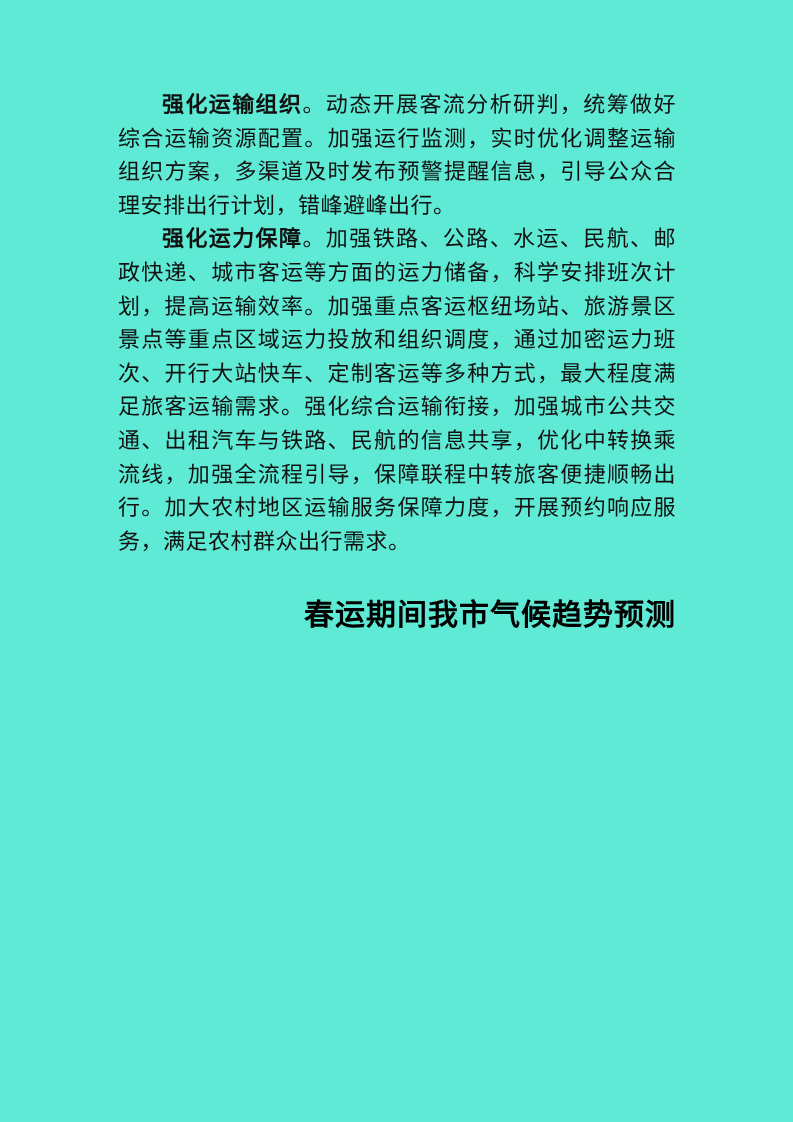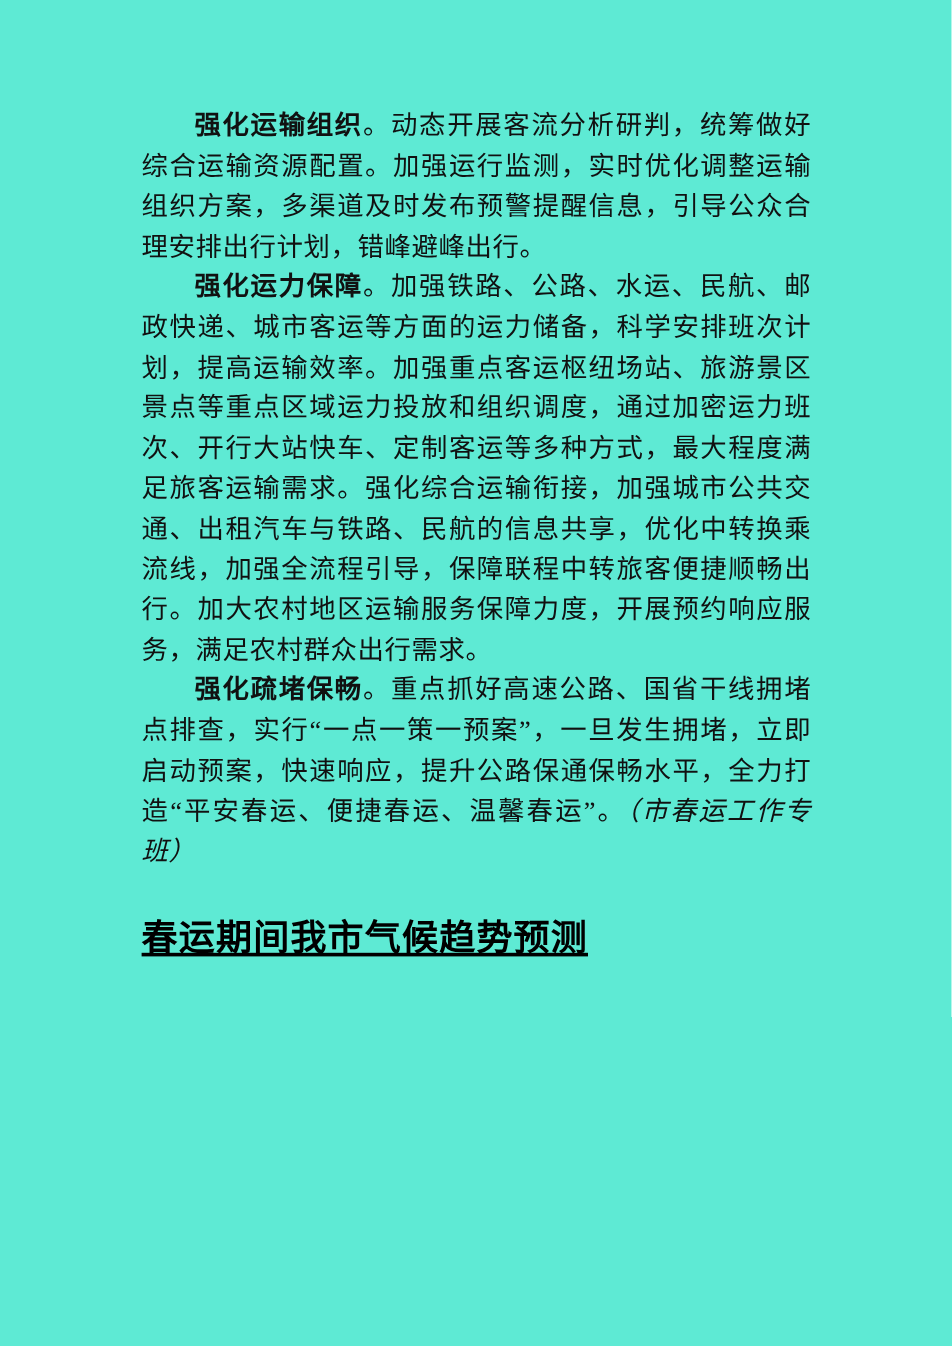--- a/index.html
+++ b/index.html
@@ -36,26 +36,25 @@
     font-family: "Liberation Sans", "DejaVu Sans", sans-serif;
   }
   .para .signature {
     font-style: italic;
   }
   .section-heading {
     margin: 36px 0 40px 0;
     font-size: 30px;
     line-height: 42px;
     font-weight: bold;
-    text-align: left;
+    text-align: right;
     text-indent: 0;
     letter-spacing: 1px;
     font-family: "Liberation Serif", "DejaVu Serif", serif;
     color: #000000;
-    text-decoration: underline;
   }
   .page-footer {
     position: absolute;
     left: 0;
     top: 1036px;
     width: 100%;
     text-align: center;
     font-size: 13px;
     line-height: 18px;
     color: #222222;
@@ -65,20 +64,19 @@
 </head>
 <body>
 
 <div class="page">
   <div class="content">
 
     <p class="para"><span class="lead">强化运输组织</span><span>。动态开展客流分析研判，统筹做好综合运输资源配置。加强运行监测，实时优化调整运输组织方案，多渠道及时发布预警提醒信息，引导公众合理安排出行计划，错峰避峰出行。</span></p>
 
     <p class="para"><span class="lead">强化运力保障</span><span>。加强铁路、公路、水运、民航、邮政快递、城市客运等方面的运力储备，科学安排班次计划，提高运输效率。加强重点客运枢纽场站、旅游景区景点等重点区域运力投放和组织调度，通过加密运力班次、开行大站快车、定制客运等多种方式，最大程度满足旅客运输需求。强化综合运输衔接，加强城市公共交通、出租汽车与铁路、民航的信息共享，优化中转换乘流线，加强全流程引导，保障联程中转旅客便捷顺畅出行。加大农村地区运输服务保障力度，开展预约响应服务，满足农村群众出行需求。</span></p>
 
-    <p class="para"><span class="lead">强化疏堵保畅</span><span>。重点抓好高速公路、国省干线拥堵点排查，实行“一点一策一预案”，一旦发生拥堵，立即启动预案，快速响应，提升公路保通保畅水平，全力打造“平安春运、便捷春运、温馨春运”。</span><span class="signature">（市春运工作专班）</span></p>
 
     <h1 class="section-heading">春运期间我市气候趋势预测</h1>
 
 
   </div>
 
 </div>
 
 </body></html>

